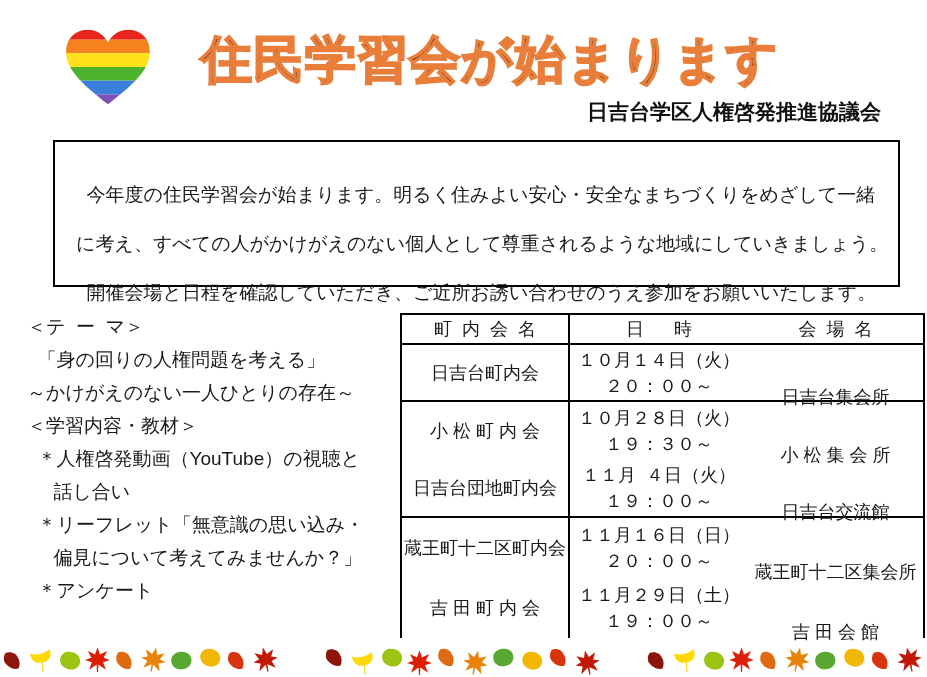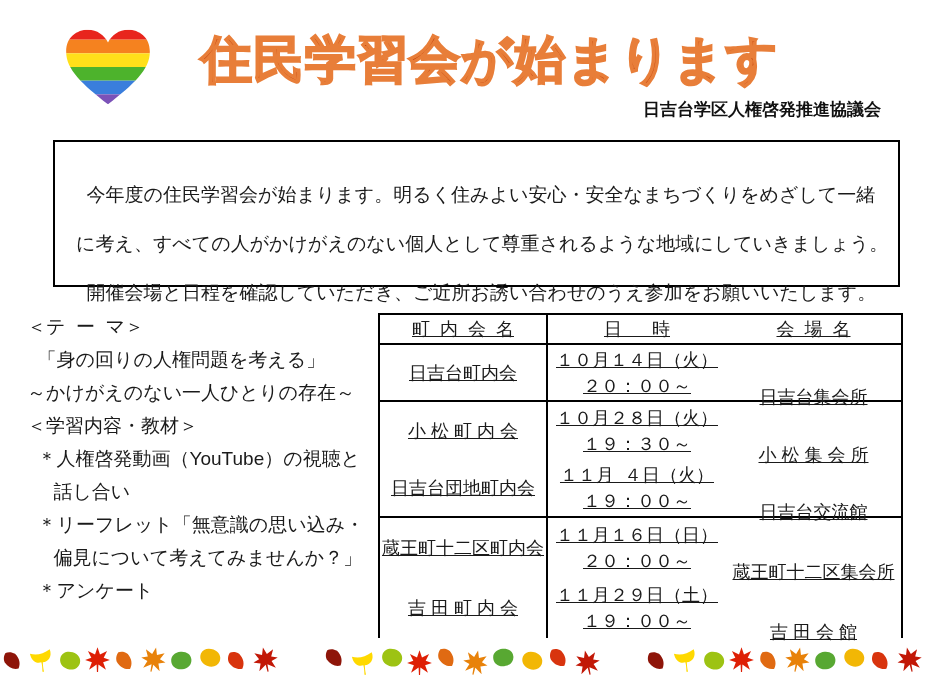--- a/index.html
+++ b/index.html
@@ -8,43 +8,43 @@
   .page {
     position:relative; width:927px; height:677px; background:#ffffff;
     overflow:hidden;
   }
 
   
   .heart { position:absolute; left:62px; top:26px; width:92px; height:82px; }
   .main-title {
     position:absolute; left:201px; top:26px; width:700px;
     font-size:51px; font-weight:bold; letter-spacing:1px; white-space:pre;
-    color:#c2410c;
+    color:#0f172a;
     -webkit-text-stroke:2px #E87E39;
     text-shadow:0 0 0 #E87E39;
   }
   .subtitle {
     position:absolute; right:46px; top:98px;
-    font-size:17px; font-weight:bold; white-space:pre; color:#111;
+    font-size:21px; font-weight:bold; white-space:pre; color:#111;
   }
 
   
   .intro-box {
     position:absolute; left:53px; top:140px; width:847px; height:147px;
     border:2px solid #000; padding:28px 21px 0 21px;
   }
   .intro-line { font-size:19px; line-height:49px; white-space:pre; }
 
   
   .details { position:absolute; left:27px; top:310px; width:370px; }
   .detail-line { font-size:19px; line-height:33px; white-space:pre; }
 
   
-  .schedule { position:absolute; left:378px; top:313px; width:525px;
-    border-left:2px solid #000; border-right:2px solid #000; border-top:2px solid #000;text-decoration:underline; }
+  .schedule { position:absolute; left:400px; top:313px; width:525px;
+    border-left:2px solid #000; border-right:2px solid #000; border-top:2px solid #000; }
   .thead { display:flex; height:30px; border-bottom:2px solid #000; }
   .th { display:flex; align-items:center; justify-content:center;
         font-size:18px; white-space:pre; }
   .th-name { width:168px; border-right:2px solid #000; }
   .th-date { width:178px; }
   .th-venue { width:175px; }
   .group { border-bottom:2px solid #000; }
   .group:last-child { border-bottom:none; }
   .trow { display:flex; }
   .g0 .trow { height:55px; }

